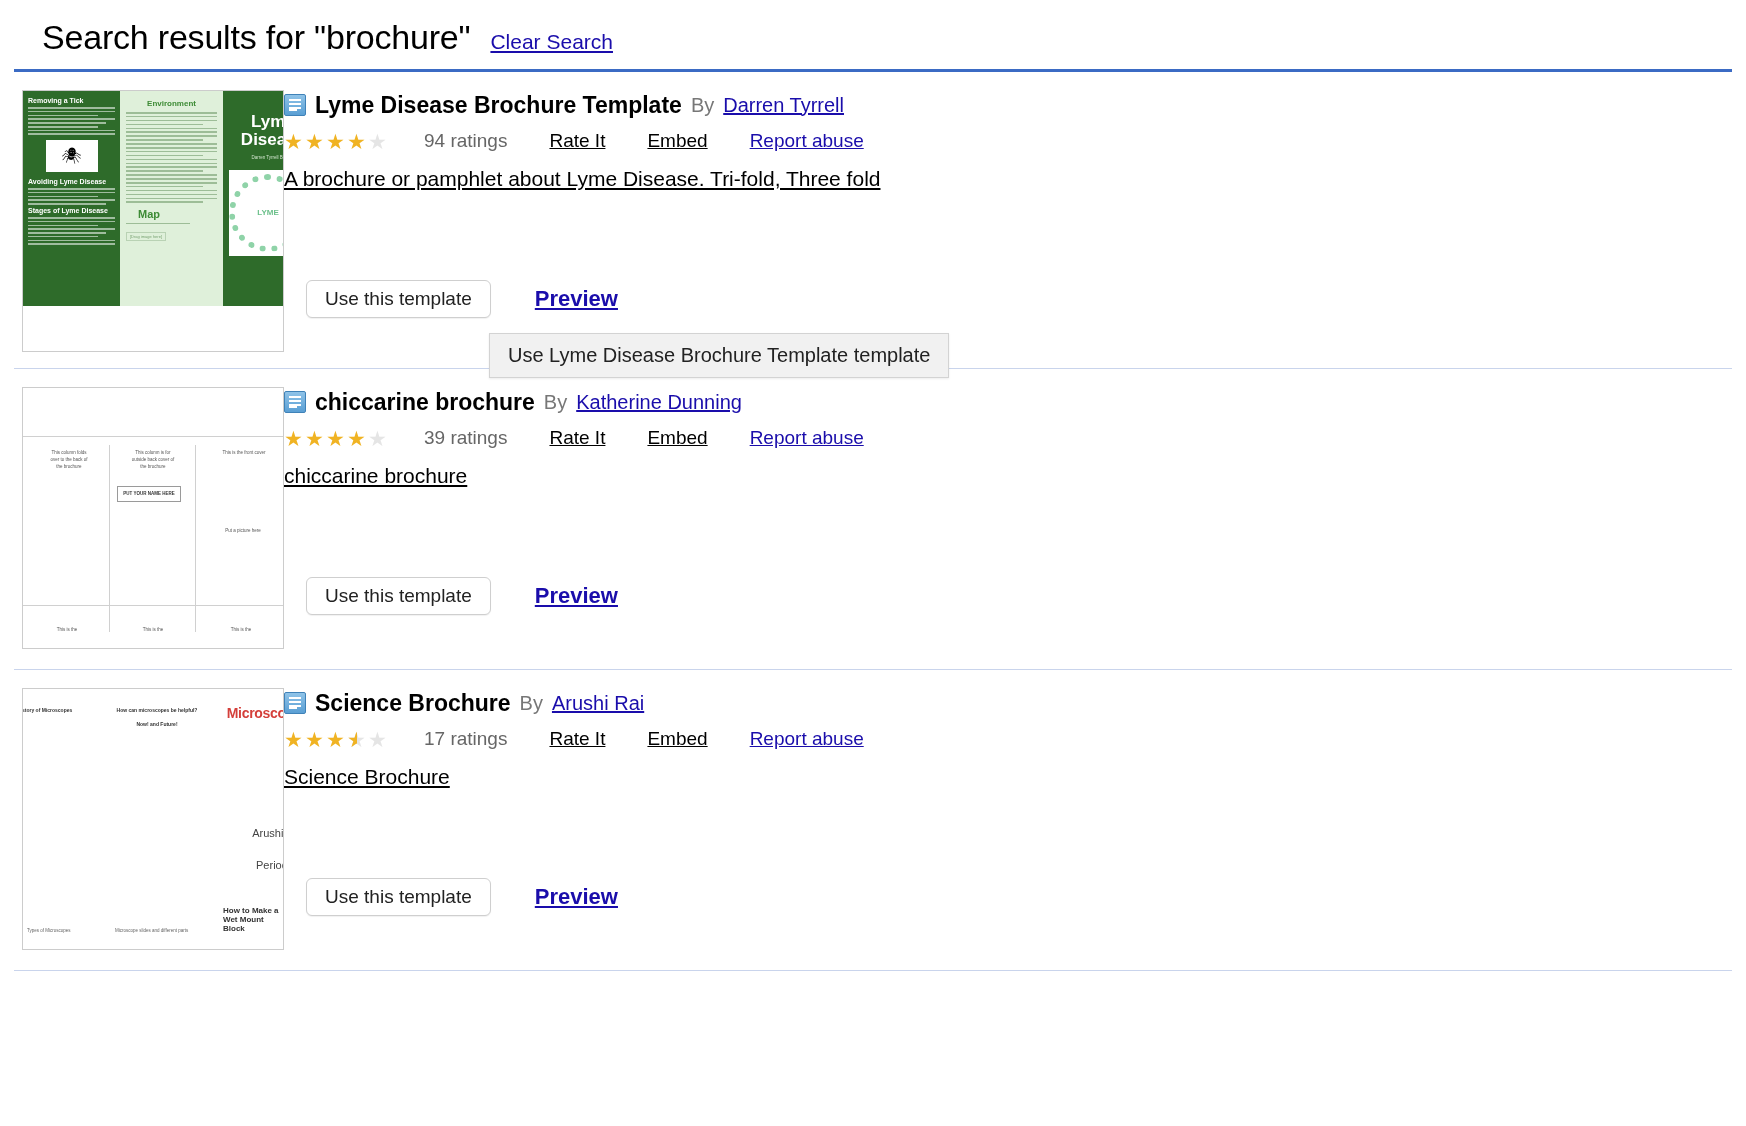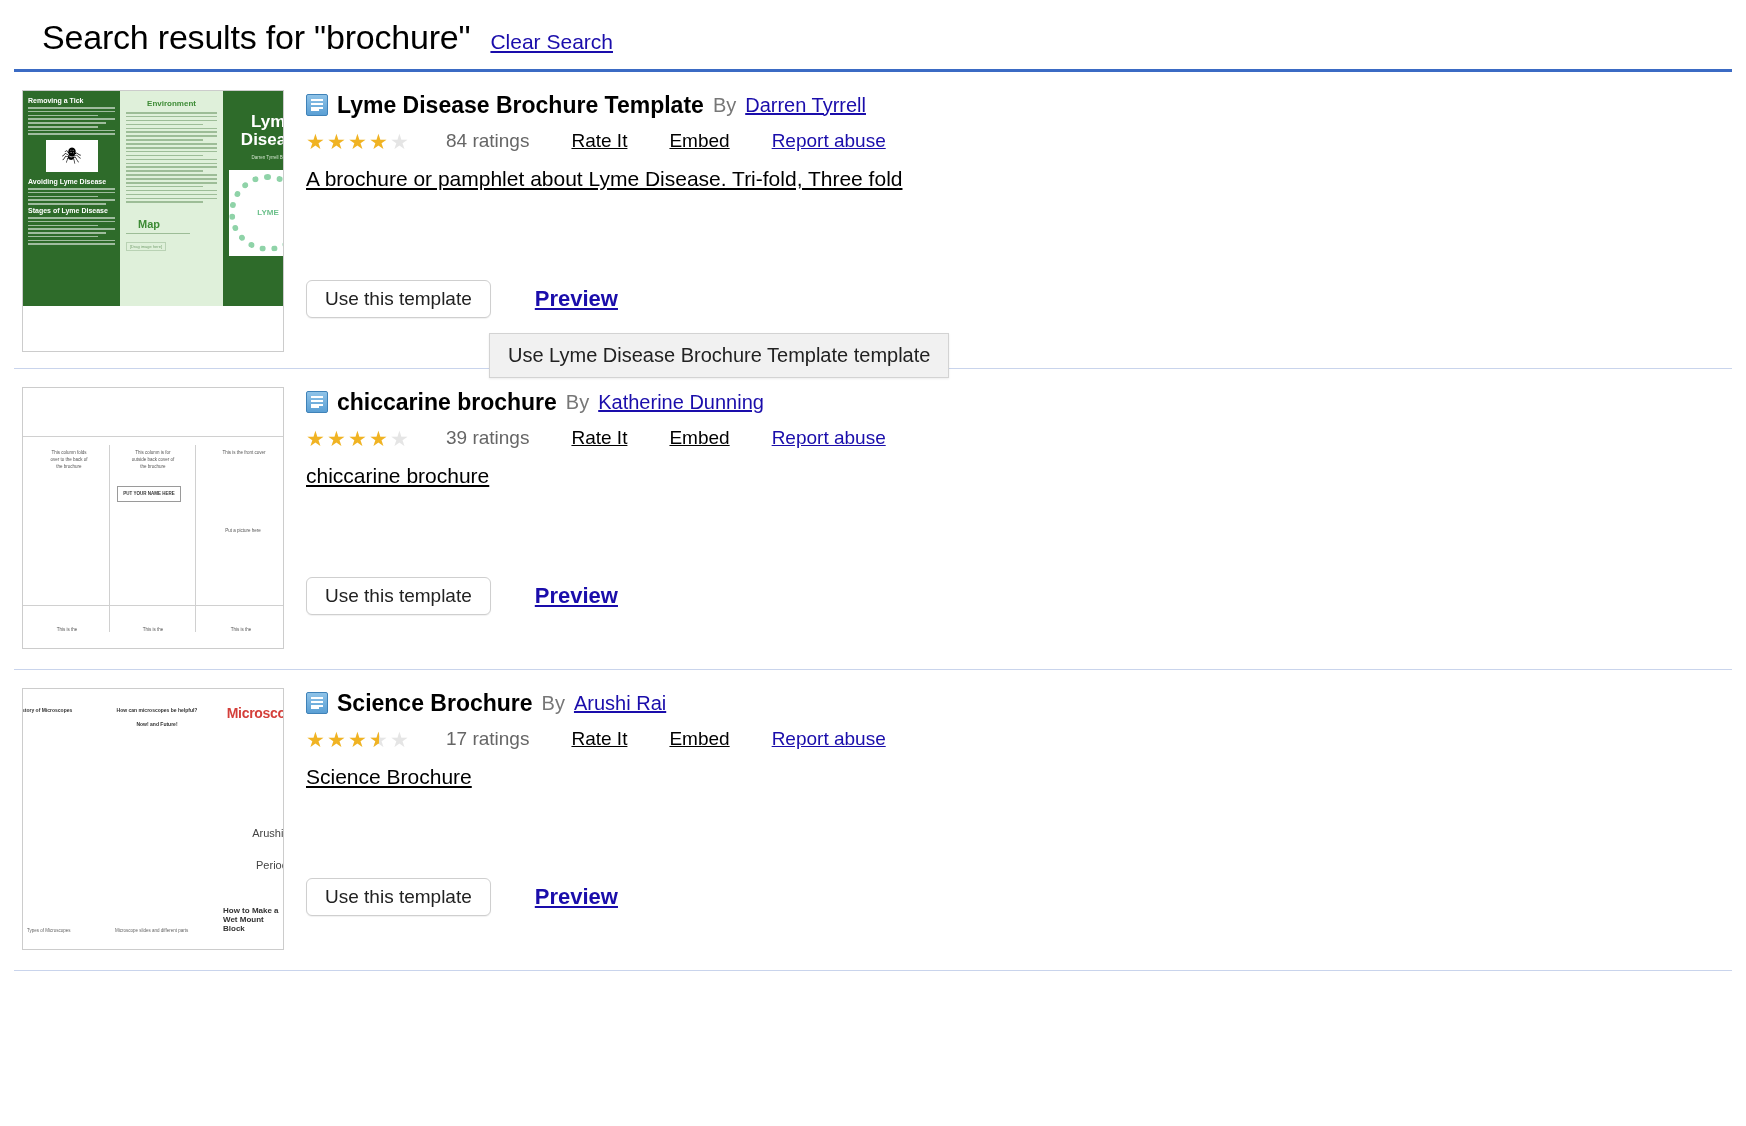--- a/index.html
+++ b/index.html
@@ -94,21 +94,21 @@
   .tick-box {
     width: 52px; height: 32px; background: #fff; margin: 5px auto 6px auto;
     display: flex; align-items: center; justify-content: center;
   }
   .tick { font-size: 16px; line-height: 1; }
   .env-h { color: #3d8b35; font-size: 8px; font-weight: bold; text-align: center; margin-bottom: 4px; }
   .g-lines i {
     display: block; height: 1.5px; background: #9dbd97; margin-bottom: 2.4px;
   }
   .g-lines i:nth-child(4n) { width: 85%; }
-  .map-h { color: #3d8b35; font-size: 11px; font-weight: bold; margin-top: 15px; padding-left: 12px; }
+  .map-h { color: #3d8b35; font-size: 11px; font-weight: bold; margin-top: 5px; padding-left: 12px; }
   .map-sub { height: 1.5px; background: #9dbd97; width: 70%; margin-top: 3px; }
   .map-cap { font-size: 4px; color: #7aa374; border:1px solid #b9d2b4; display:inline-block; padding:1px 3px; margin-top:4px;}
   .lyme-title { color: #ffffff; font-size: 17px; font-weight: bold; text-align: center; line-height: 1.05; margin-top: 14px; }
   .lyme-byline { color: #cfe3cb; font-size: 4.5px; text-align: center; margin-top: 6px; }
   .seal-wrap { background:#ffffff; height: 86px; margin-top: 10px; display:flex; align-items:center; }
   .seal {
     width: 66px; height: 66px; border-radius: 50%;
     border: 6px dotted #8fd3a8;
     display: flex; align-items: center; justify-content: center;
     color: #6cc08b; font-size: 8px; font-weight: bold;
@@ -127,21 +127,20 @@
   .sci .stext { position:absolute; font-size:5px; color:#555; line-height:1.5; }
   .sci .sbold { font-weight:bold; color:#333; }
   .sci .micro { position:absolute; right:-24px; top:16px; color:#d43f3a; font-size:14px; font-weight:bold; letter-spacing:-0.3px;}
   .sci .author { position:absolute; right:-18px; top:138px; font-size:11px; color:#444; }
   .sci .period { position:absolute; right:-12px; top:170px; font-size:11px; color:#444; }
   .sci .foot { position:absolute; bottom:18px; font-size:4.5px; color:#666; }
 
   
   .content {
     flex: 1 1 auto;
-    padding-left: 22px;
     min-width: 0;
     position: relative;
   }
   .title-line {
     display: flex;
     align-items: center;
     gap: 9px;
     height: 30px;
   }
   .doc-icon {
@@ -350,21 +349,21 @@
       </div>
 
       <div class="meta-line">
         <span class="stars">
           <span class="star full">★</span>
           <span class="star full">★</span>
           <span class="star full">★</span>
           <span class="star full">★</span>
           <span class="star">★</span>
         </span>
-        <span class="ratings-count">84 ratings</span>
+        <span class="ratings-count">94 ratings</span>
         <a class="meta-link visited">Rate It</a>
         <a class="meta-link visited">Embed</a>
         <a class="meta-link fresh">Report abuse</a>
       </div>
 
       <div class="description">A brochure or pamphlet about Lyme Disease. Tri-fold, Three fold</div>
 
       <div class="actions" style="top:190px;">
         <button class="use-btn">Use this template</button>
         <a class="preview-link">Preview</a>

